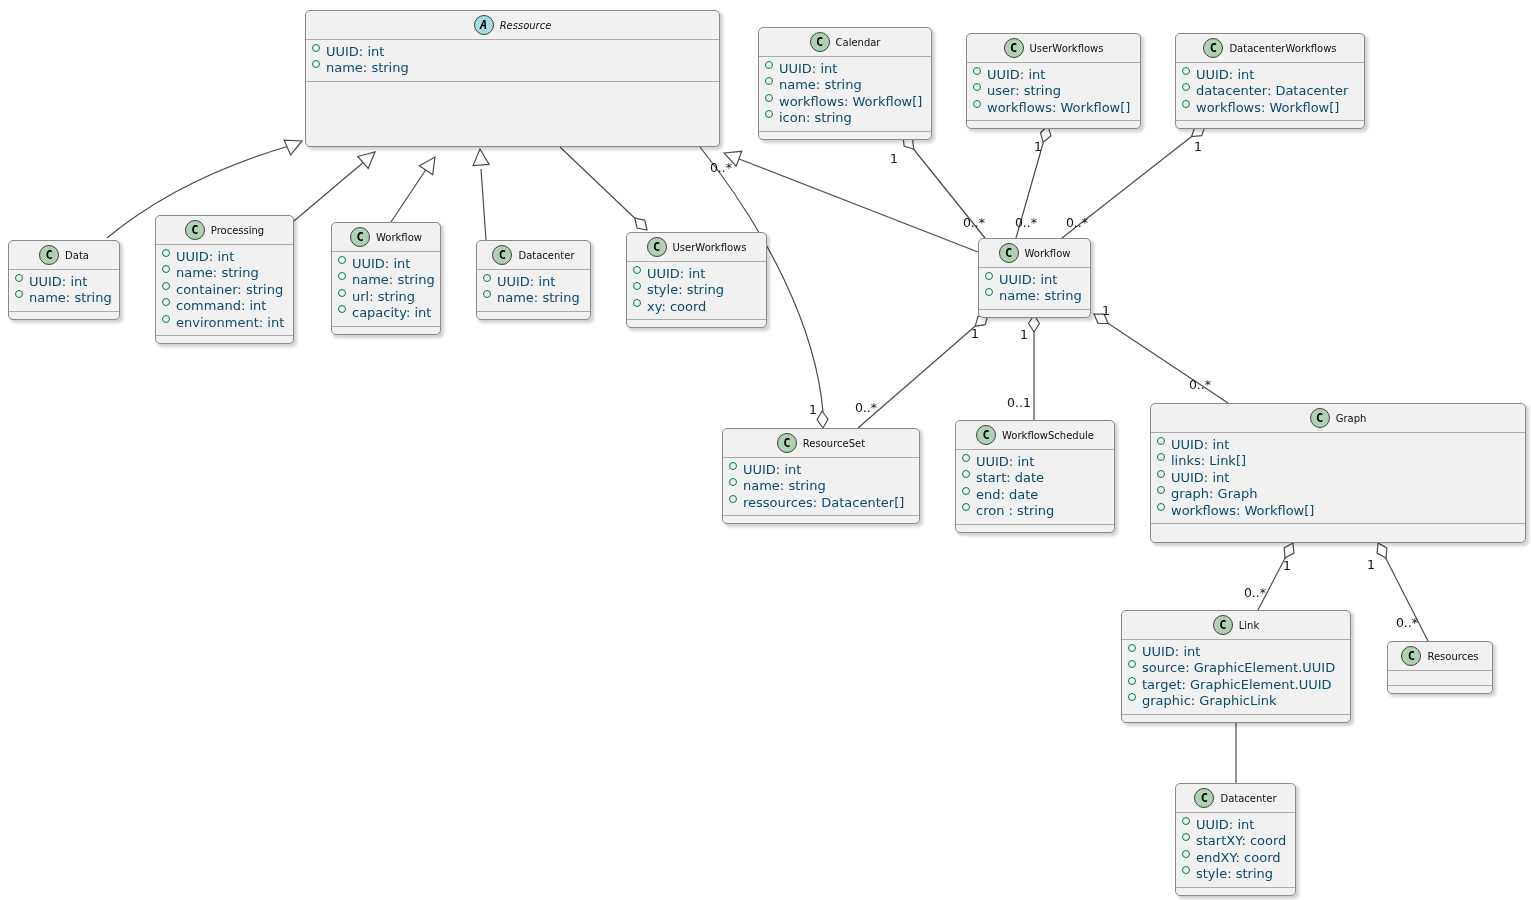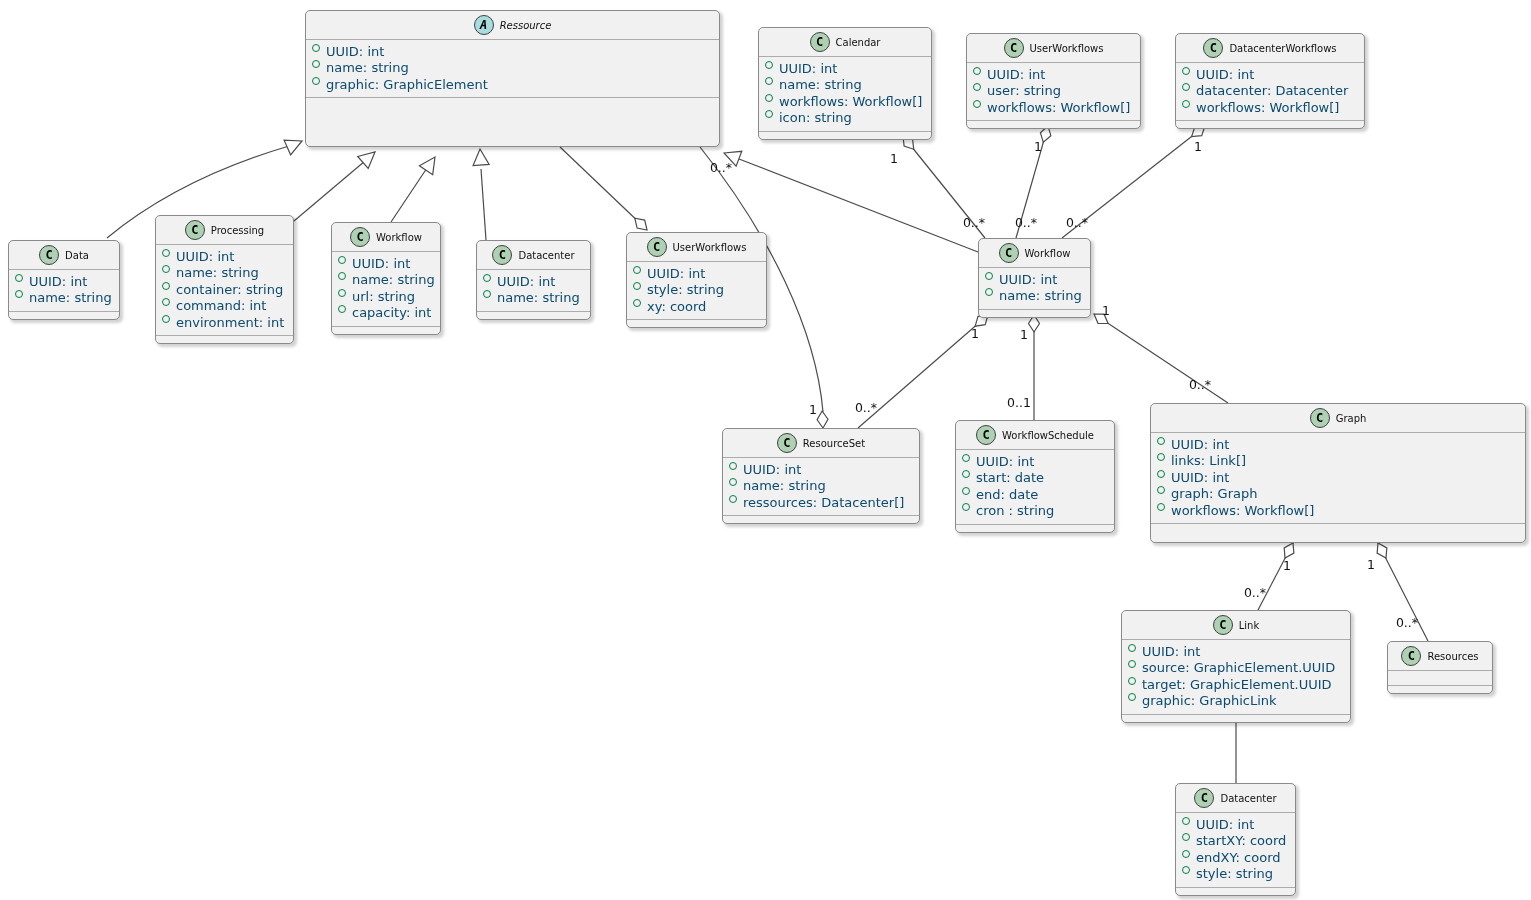--- a/index.html
+++ b/index.html
@@ -122,24 +122,20 @@
     </div>
     <div class="cls-attrs">
           <div class="attr-row">
             <span class="attr-dot"></span>
             <span>UUID: int</span>
           </div>
           <div class="attr-row">
             <span class="attr-dot"></span>
             <span>name: string</span>
           </div>
-          <div class="attr-row">
-            <span class="attr-dot"></span>
-            <span>graphic: GraphicElement</span>
-          </div>
         </div>
     <div class="cls-methods"></div>
   </div>
 
   <div class="uml-class" style="left: 758px; top: 27px; width: 174px; min-height: 109px;">
     <div class="cls-header">
       <span class="cls-icon icon-class">C</span>
       <span class="cls-name">Calendar</span>
     </div>
     <div class="cls-attrs">

